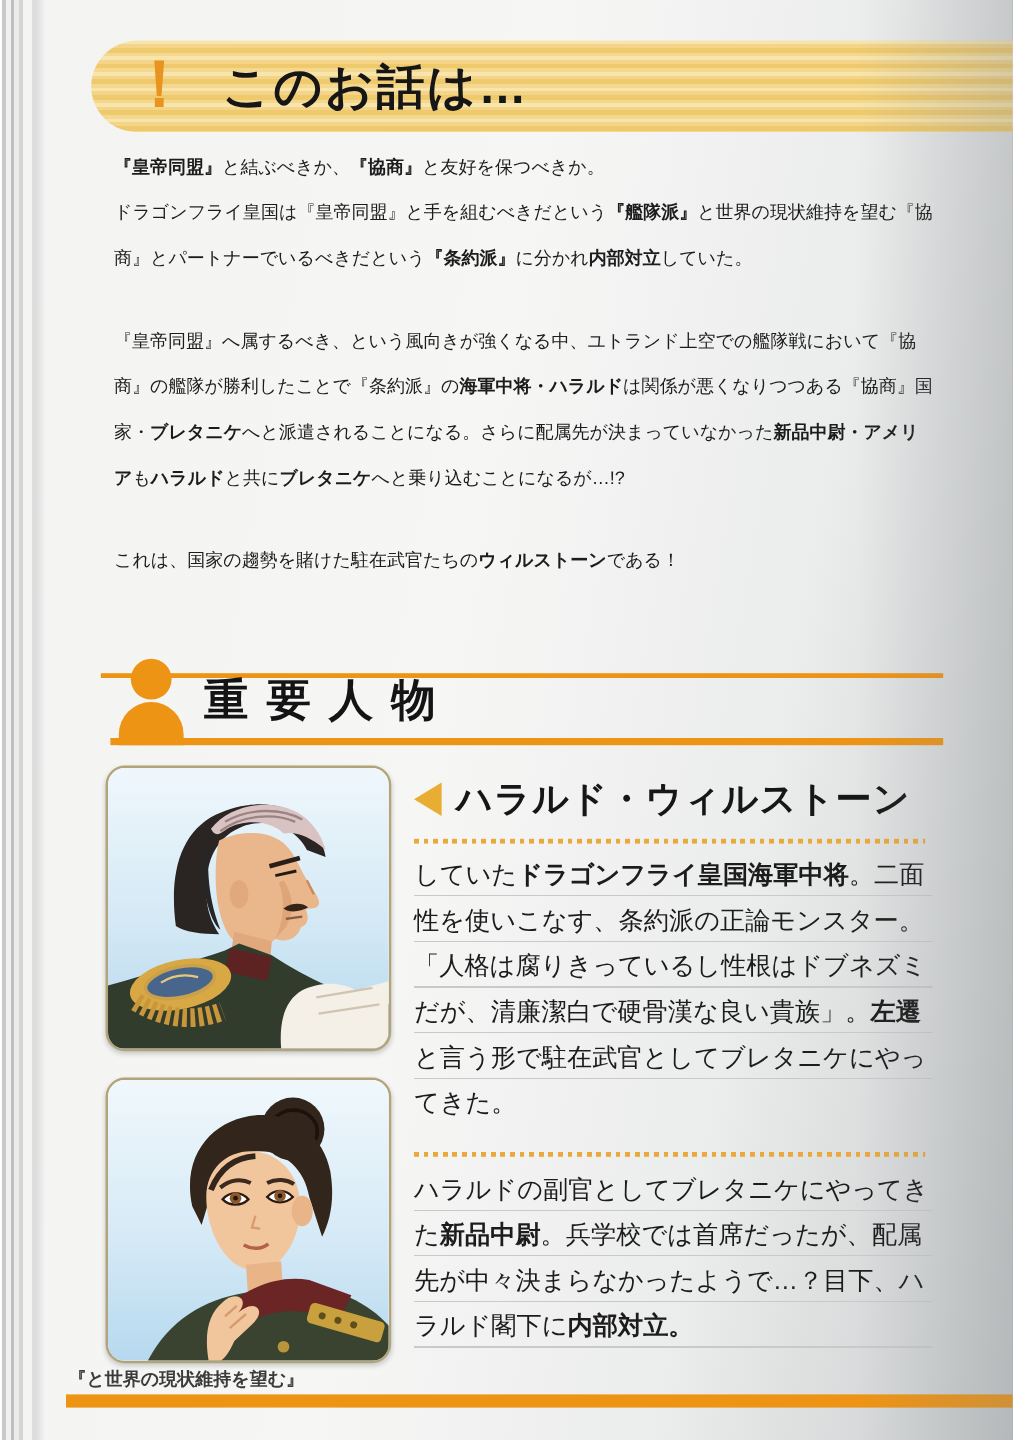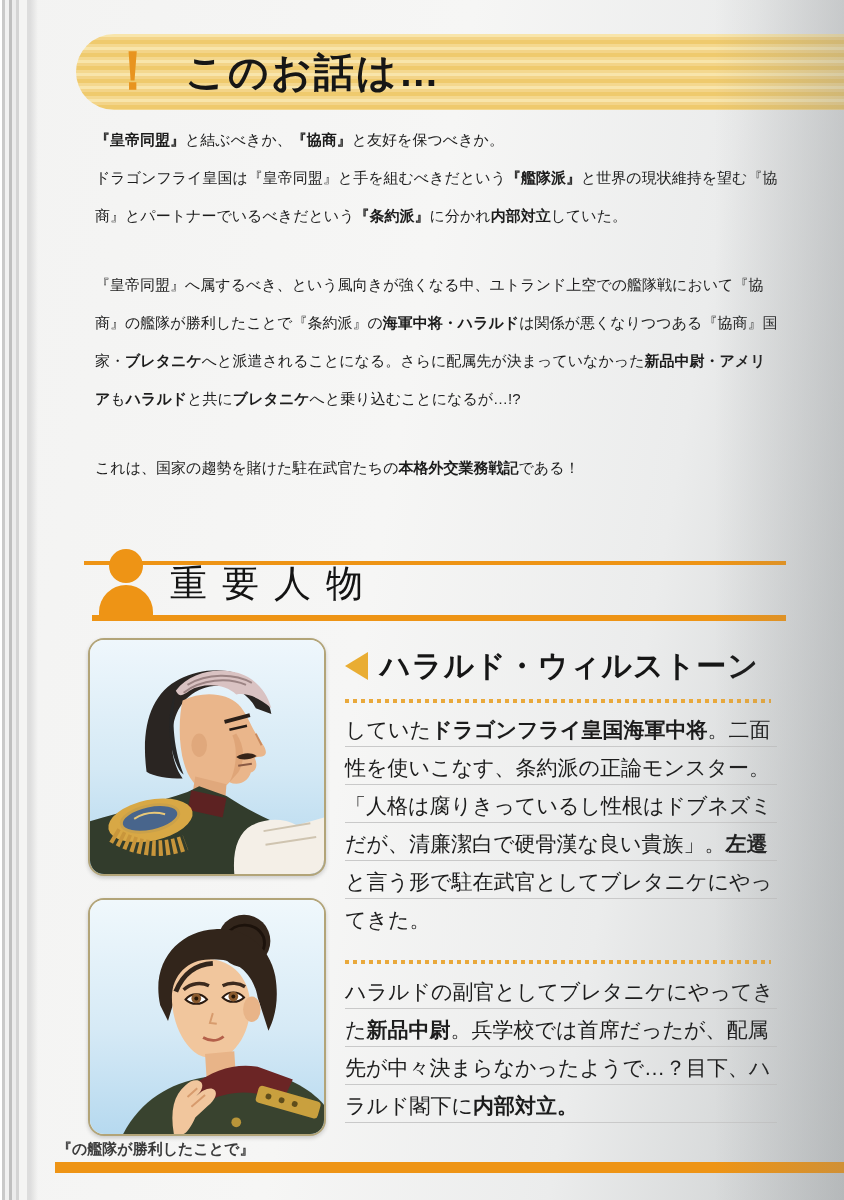--- a/index.html
+++ b/index.html
@@ -37,21 +37,21 @@
   .para:last-child{margin-bottom:0;}
   .seg-r{font-weight:500;}
   .seg-b{font-weight:800;}
   
   .section-head{position:absolute;left:84px;top:549px;width:702px;height:74px;}
   .section-head .line-top{position:absolute;left:0;right:0;top:12px;height:4px;background:#ee9415;}
   .section-head .line-bottom{position:absolute;left:8px;right:0;top:66px;height:6px;background:#ee9415;}
   .person-icon{position:absolute;left:14px;top:0;width:56px;height:72px;z-index:2;}
   .person-icon .head{position:absolute;left:11px;top:0;width:34px;height:34px;border-radius:50%;background:#ee9415;}
   .person-icon .torso{position:absolute;left:1px;top:36px;width:54px;height:36px;border-radius:27px 27px 0 0;background:#ee9415;}
-  .section-title{position:absolute;left:86px;top:10px;margin:0;font-size:37px;font-weight:400;letter-spacing:15px;color:#141414;}
+  .section-title{position:absolute;left:86px;top:10px;margin:0;font-size:37px;font-weight:700;letter-spacing:15px;color:#141414;}
   
   .portrait{
     position:absolute;left:88px;width:234px;height:234px;
     border:2px solid #b2a478;border-radius:16px;overflow:hidden;background:#fff;
     box-shadow:0 2px 4px rgba(0,0,0,0.18);
   }
   .portrait svg{display:block;width:100%;height:100%;}
   .p1{top:638px;}
   .p2{top:898px;}
   .name-row{position:absolute;left:345px;height:40px;display:flex;align-items:center;}
@@ -81,21 +81,21 @@
   <div class="spine"></div>
 
   <header class="banner">
     <span class="bang">！</span>
     <span class="banner-title">このお話は…</span>
   </header>
 
   <section class="story">
     <p class="para"><span class="seg-b">『皇帝同盟』</span><span class="seg-r">と結ぶべきか、</span><span class="seg-b">『協商』</span><span class="seg-r">と友好を保つべきか。</span><br><span class="seg-r">ドラゴンフライ皇国は『皇帝同盟』と手を組むべきだという</span><span class="seg-b">『艦隊派』</span><span class="seg-r">と世界の現状維持を望む『協商』とパートナーでいるべきだという</span><span class="seg-b">『条約派』</span><span class="seg-r">に分かれ</span><span class="seg-b">内部対立</span><span class="seg-r">していた。</span></p>
     <p class="para"><span class="seg-r">『皇帝同盟』へ属するべき、という風向きが強くなる中、ユトランド上空での艦隊戦において『協商』の艦隊が勝利したことで『条約派』の</span><span class="seg-b">海軍中将・ハラルド</span><span class="seg-r">は関係が悪くなりつつある『協商』国家・</span><span class="seg-b">ブレタニケ</span><span class="seg-r">へと派遣されることになる。さらに配属先が決まっていなかった</span><span class="seg-b">新品中尉・アメリア</span><span class="seg-r">も</span><span class="seg-b">ハラルド</span><span class="seg-r">と共に</span><span class="seg-b">ブレタニケ</span><span class="seg-r">へと乗り込むことになるが…!?</span></p>
-    <p class="para"><span class="seg-r">これは、国家の趨勢を賭けた駐在武官たちの</span><span class="seg-b">本格外交業務戦記</span><span class="seg-r">である！</span></p>
+    <p class="para"><span class="seg-r">これは、国家の趨勢を賭けた駐在武官たちの</span><span class="seg-b">ウィルストーン</span><span class="seg-r">である！</span></p>
   </section>
 
   <div class="section-head">
     <div class="line-top"></div>
     <div class="person-icon">
       <div class="head"></div>
       <div class="torso"></div>
     </div>
     <h2 class="section-title">重要人物</h2>
     <div class="line-bottom"></div>
@@ -179,17 +179,17 @@
           <circle cx="210" cy="207" r="3" fill="#5f4d1b"></circle>
       </g>
       <circle cx="150" cy="228" r="5" fill="#b99539"></circle>
       <path d="M86,240 C82,216 86,200 98,190 C103,185 110,183 114,187 C117,191 114,197 109,201 C116,194 124,191 128,195 C131,199 128,205 121,211 L108,223 C104,232 100,238 96,240 Z" fill="#f1c69d"></path>
       <path d="M100,202 L110,193 M104,212 L118,200" stroke="#d79b6d" stroke-width="2" fill="none"></path>
     </svg>
   </div>
   <div class="dotline d2"></div>
   <div class="desc desc2"><span class="seg-r">ハラルドの副官としてブレタニケにやってきた</span><span class="seg-b">新品中尉</span><span class="seg-r">。兵学校では首席だったが、配属先が中々決まらなかったようで…？目下、ハラルド閣下に</span><span class="seg-b">内部対立。</span></div>
 
-  <div class="footer-caption">『の艦隊が勝利したことで』</div>
+  <div class="footer-caption">『と世界の現状維持を望む』</div>
   <div class="footer-bar"></div>
 
   <div class="right-shade"></div>
 </div>
 
 </body></html>

